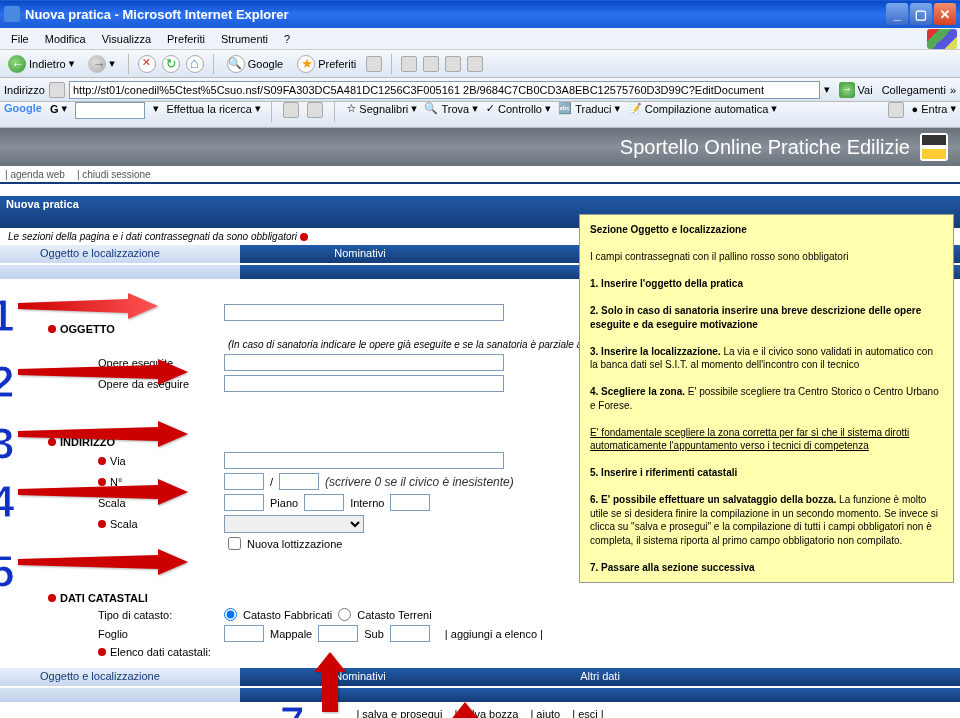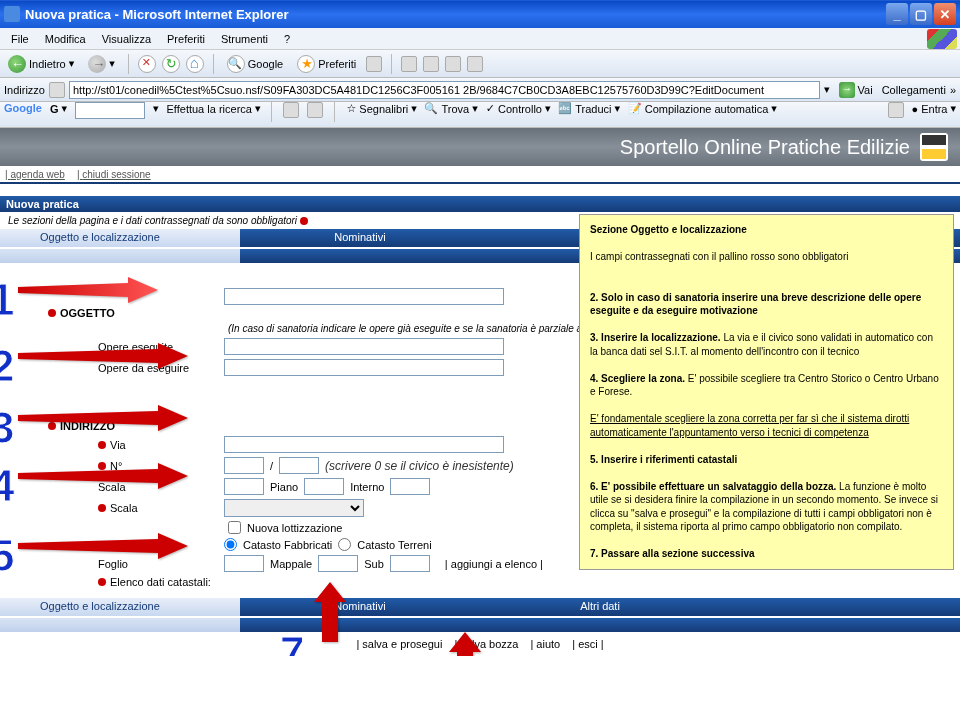--- a/index.html
+++ b/index.html
@@ -49,25 +49,25 @@
 .google-bar input { width: 70px; height: 17px; border:1px solid #7f9db9; }
 .g-lbl{display:flex;align-items:center;gap:3px;cursor:pointer;}
 
 
 .banner { height: 38px; background: linear-gradient(to bottom,#68707a,#878f99 50%,#6a727c); display: flex; align-items: center; justify-content: flex-end; padding: 0 12px; color: #fff; font-size: 20px; }
 .banner-logo { width: 28px; height: 28px; background: #fff; margin-left: 10px; border-radius: 3px; position:relative; }
 .banner-logo::before{content:"";position:absolute;top:2px;left:2px;right:2px;height:10px;background:#333;}
 .banner-logo::after{content:"";position:absolute;bottom:2px;left:2px;right:2px;height:10px;background:#fc3;}
 
 .linkbar { height: 18px; border-bottom: 2px solid #153b77; font-size: 10px; padding-left: 5px; display: flex; gap: 12px; align-items: center; }
-.linkbar span{color:#555;cursor:pointer;text-decoration:underline;}
+.linkbar span{color:#555;cursor:pointer;}
 .linkbar span::before{content:"| ";}
 
 
-.section-title-bar { height: 16px; background: linear-gradient(to bottom,#215ba8,#153b77); color: #fff; font-size: 11px; font-weight: bold; padding: 2px 6px; margin-top: 12px; }
+.section-title-bar { height: 32px; background: linear-gradient(to bottom,#215ba8,#153b77); color: #fff; font-size: 11px; font-weight: bold; padding: 2px 6px; margin-top: 12px; }
 .section-desc { font-size: 10px; font-style: italic; padding: 3px 8px; }
 .red-dot{display:inline-block;width:8px;height:8px;background:#c00;border-radius:50%;vertical-align:middle;}
 
 .tab-row { display: flex; height: 18px; background: linear-gradient(to bottom,#215ba8,#153b77); color:#fff; font-size:11px; font-weight:normal; }
 .tab-row .tab { flex: 1; padding: 2px 40px; cursor: pointer; text-align:center;}
 .tab-row .tab.active { background: linear-gradient(to bottom,#e8eef9,#c8d8f0); color:#153b77; }
 .tab-row .tab:last-child{text-align:right;}
 .tab-row .tab:first-child{text-align:left;}
 
 .divider-bar { height: 14px; display:flex; margin-top:2px;}
@@ -297,20 +297,26 @@
           <span>Scala</span>
         </div>
         <select style="width:140px"><option></option></select>
       </div>
   <div class="form-row">
         <div class="lbl sub"></div>
         <input type="checkbox" style=""> 
         <span>Nuova lottizzazione</span>
       </div>
 
+  <div class="form-row" style="margin-top:8px;">
+        <div class="lbl main">
+          <span class="red-dot"></span>
+          <span>DATI CATASTALI</span>
+        </div>
+      </div>
   <div class="form-row">
         <div class="lbl sub">Tipo di catasto:</div>
         <input type="radio" name="cat" checked="" style=""> 
         <span>Catasto Fabbricati</span> 
         <input type="radio" name="cat" style=""> 
         <span>Catasto Terreni</span>
       </div>
   <div class="form-row"><div class="lbl sub">Foglio</div><input type="text" style="width: 40px;"> <span>Mappale</span> <input type="text" style="width: 40px;"> <span>Sub</span> <input type="text" style="width: 40px;"> &nbsp;<span style="cursor:pointer;">| aggiungi a elenco |</span></div>
   <div class="form-row">
         <div class="lbl sub">
@@ -346,21 +352,21 @@
 
   <div class="big-num" style="left:430px;top:46px;">6</div>
   <div class="arrow" style="left:445px;top:0px;"><svg width="40" height="60">
           <polygon points="12,60 12,20 4,20 20,0 36,20 28,20 28,60" fill="#c00"></polygon>
         </svg></div>
 </div>
 
 <div class="help-box" style="right:6px; top:86px;">
   <p><b>Sezione Oggetto e localizzazione</b></p><br>
   <p>I campi contrassegnati con il pallino rosso sono obbligatori</p><br>
-  <br>
+  <p><b>1. Inserire l'oggetto della pratica</b></p><br>
   <p><b>2. Solo in caso di sanatoria inserire una breve descrizione delle opere eseguite e da eseguire motivazione</b></p><br>
   <p><b>3. Inserire la localizzazione.</b><span> La via e il civico sono validati in automatico con la banca dati sel S.I.T. al momento dell'incontro con il tecnico</span></p><br>
   <p><b>4. Scegliere la zona.</b><span> E' possibile scegliere tra Centro Storico o Centro Urbano e Forese.</span></p><br>
   <p class="u">E' fondamentale scegliere la zona corretta per far sì che il sistema dirotti automaticamente l'appuntamento verso i tecnici di competenza</p><br>
   <p><b>5. Inserire i riferimenti catastali</b></p><br>
   <p><b>6. E' possibile effettuare un salvataggio della bozza.</b><span> La funzione è molto utile se si desidera finire la compilazione in un secondo momento. Se invece si clicca su "salva e prosegui" e la compilazione di tutti i campi obbligatori non è completa, il sistema riporta al primo campo obbligatorio non compilato.</span></p><br>
   <p><b>7. Passare alla sezione successiva</b></p>
 </div>
 
 </div>

